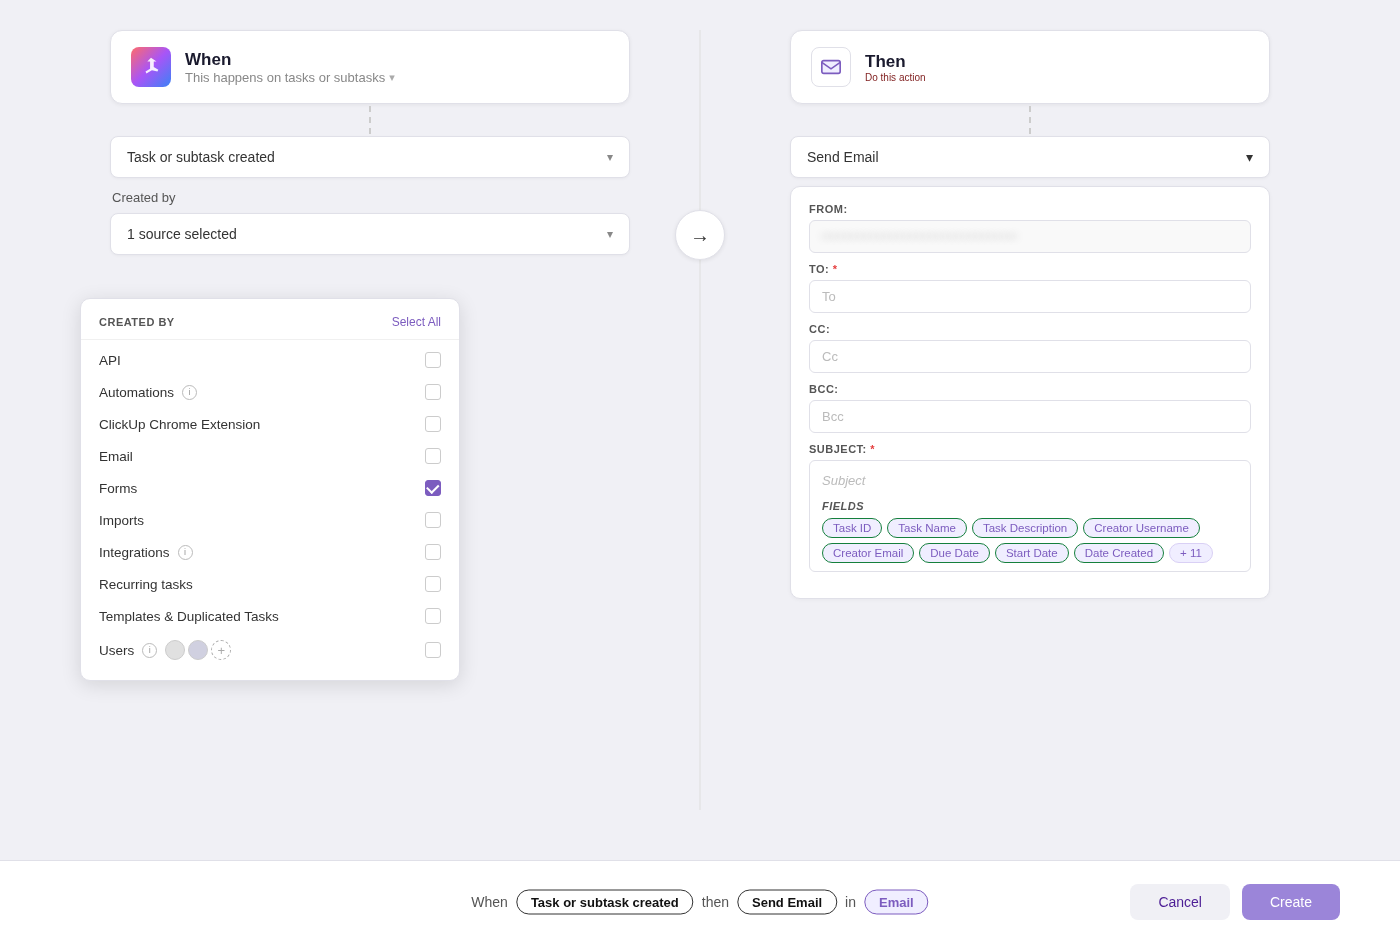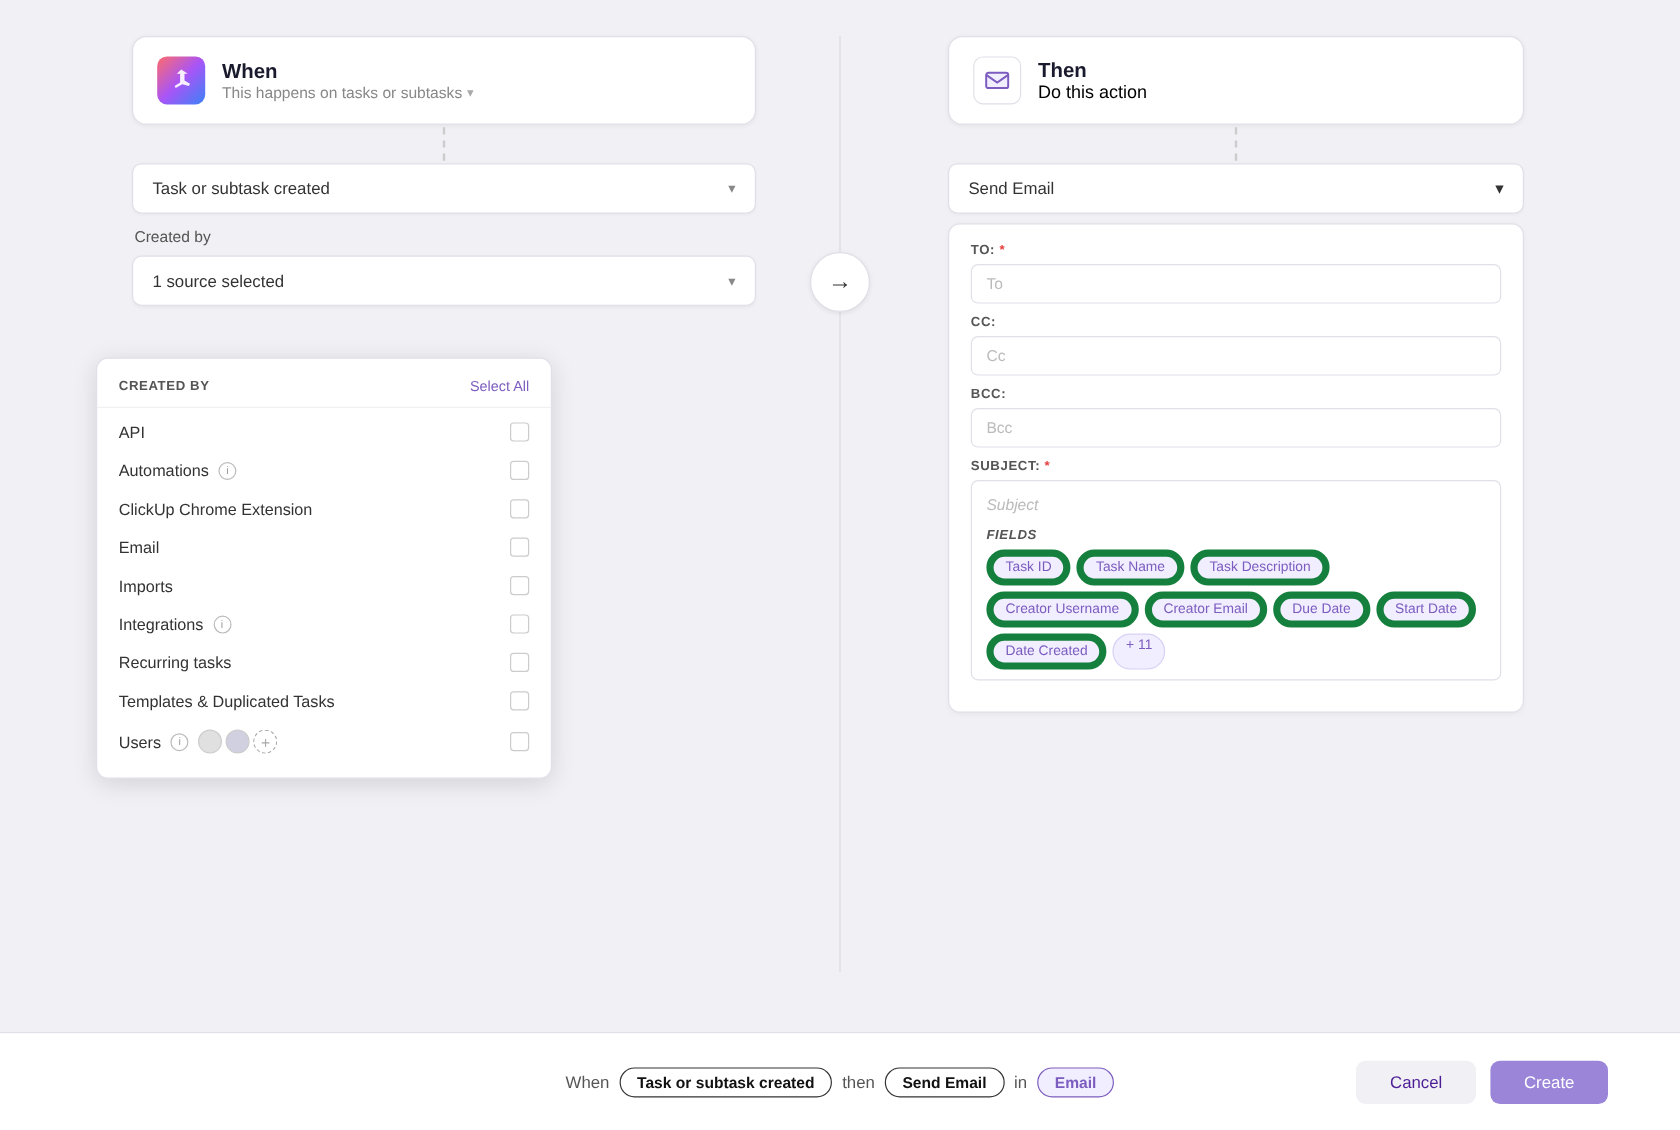--- a/index.html
+++ b/index.html
@@ -289,22 +289,22 @@
       flex-shrink: 0;
     }
 
     .then-title {
       font-size: 17px;
       font-weight: 600;
       color: #1a1a2e;
     }
 
     .then-subtitle {
-      font-size: 15px;
-      color: #000000;
+      font-size: 10px;
+      color: #7f1d1d;
     }
 
     .send-email-dropdown {
       background: #fff;
       border-radius: 8px;
       border: 1px solid #e0e0e8;
       padding: 12px 16px;
       width: 480px;
       display: flex;
       align-items: center;
@@ -398,21 +398,21 @@
 
     .fields-tags {
       display: flex;
       flex-wrap: wrap;
       gap: 5px;
     }
 
     .field-tag {
       background: #f0eeff;
       color: #7c5cbf;
-      border: 6px solid #15803d;
+      border: 1px solid #15803d;
       border-radius: 20px;
       padding: 3px 10px;
       font-size: 11.5px;
       cursor: pointer;
     }
 
     .field-tag-more {
       background: #f0eeff;
       color: #7c5cbf;
       border: 1px solid #d9d0f5;
@@ -567,20 +567,26 @@
         <div class="checkbox"></div>
       </div>
 
       <div class="menu-item">
         <div class="menu-item-left">
           <span>Email</span>
         </div>
         <div class="checkbox"></div>
       </div>
 
+      <div class="menu-item">
+        <div class="menu-item-left">
+          <span>Forms</span>
+        </div>
+        <div class="checkbox checked"></div>
+      </div>
 
       <div class="menu-item">
         <div class="menu-item-left">
           <span>Imports</span>
         </div>
         <div class="checkbox"></div>
       </div>
 
       <div class="menu-item">
         <div class="menu-item-left">
@@ -643,20 +649,24 @@
 
     <div class="send-email-dropdown">
       <span>Send Email</span>
       <span class="chevron">▾</span>
     </div>
 
     <div style="height:8px;"></div>
 
     <div class="email-form">
 
+      <div class="form-row">
+        <div class="form-label">FROM:</div>
+        <div class="from-blurred">••••••••••••••••••••••••••••••</div>
+      </div>
 
       <div class="form-row">
         <div class="form-label">
           <span>TO:</span>
           <span class="required"> *</span>
         </div>
         <input class="form-input" type="text" placeholder="To" style="">
       </div>
 
       <div class="form-row">

